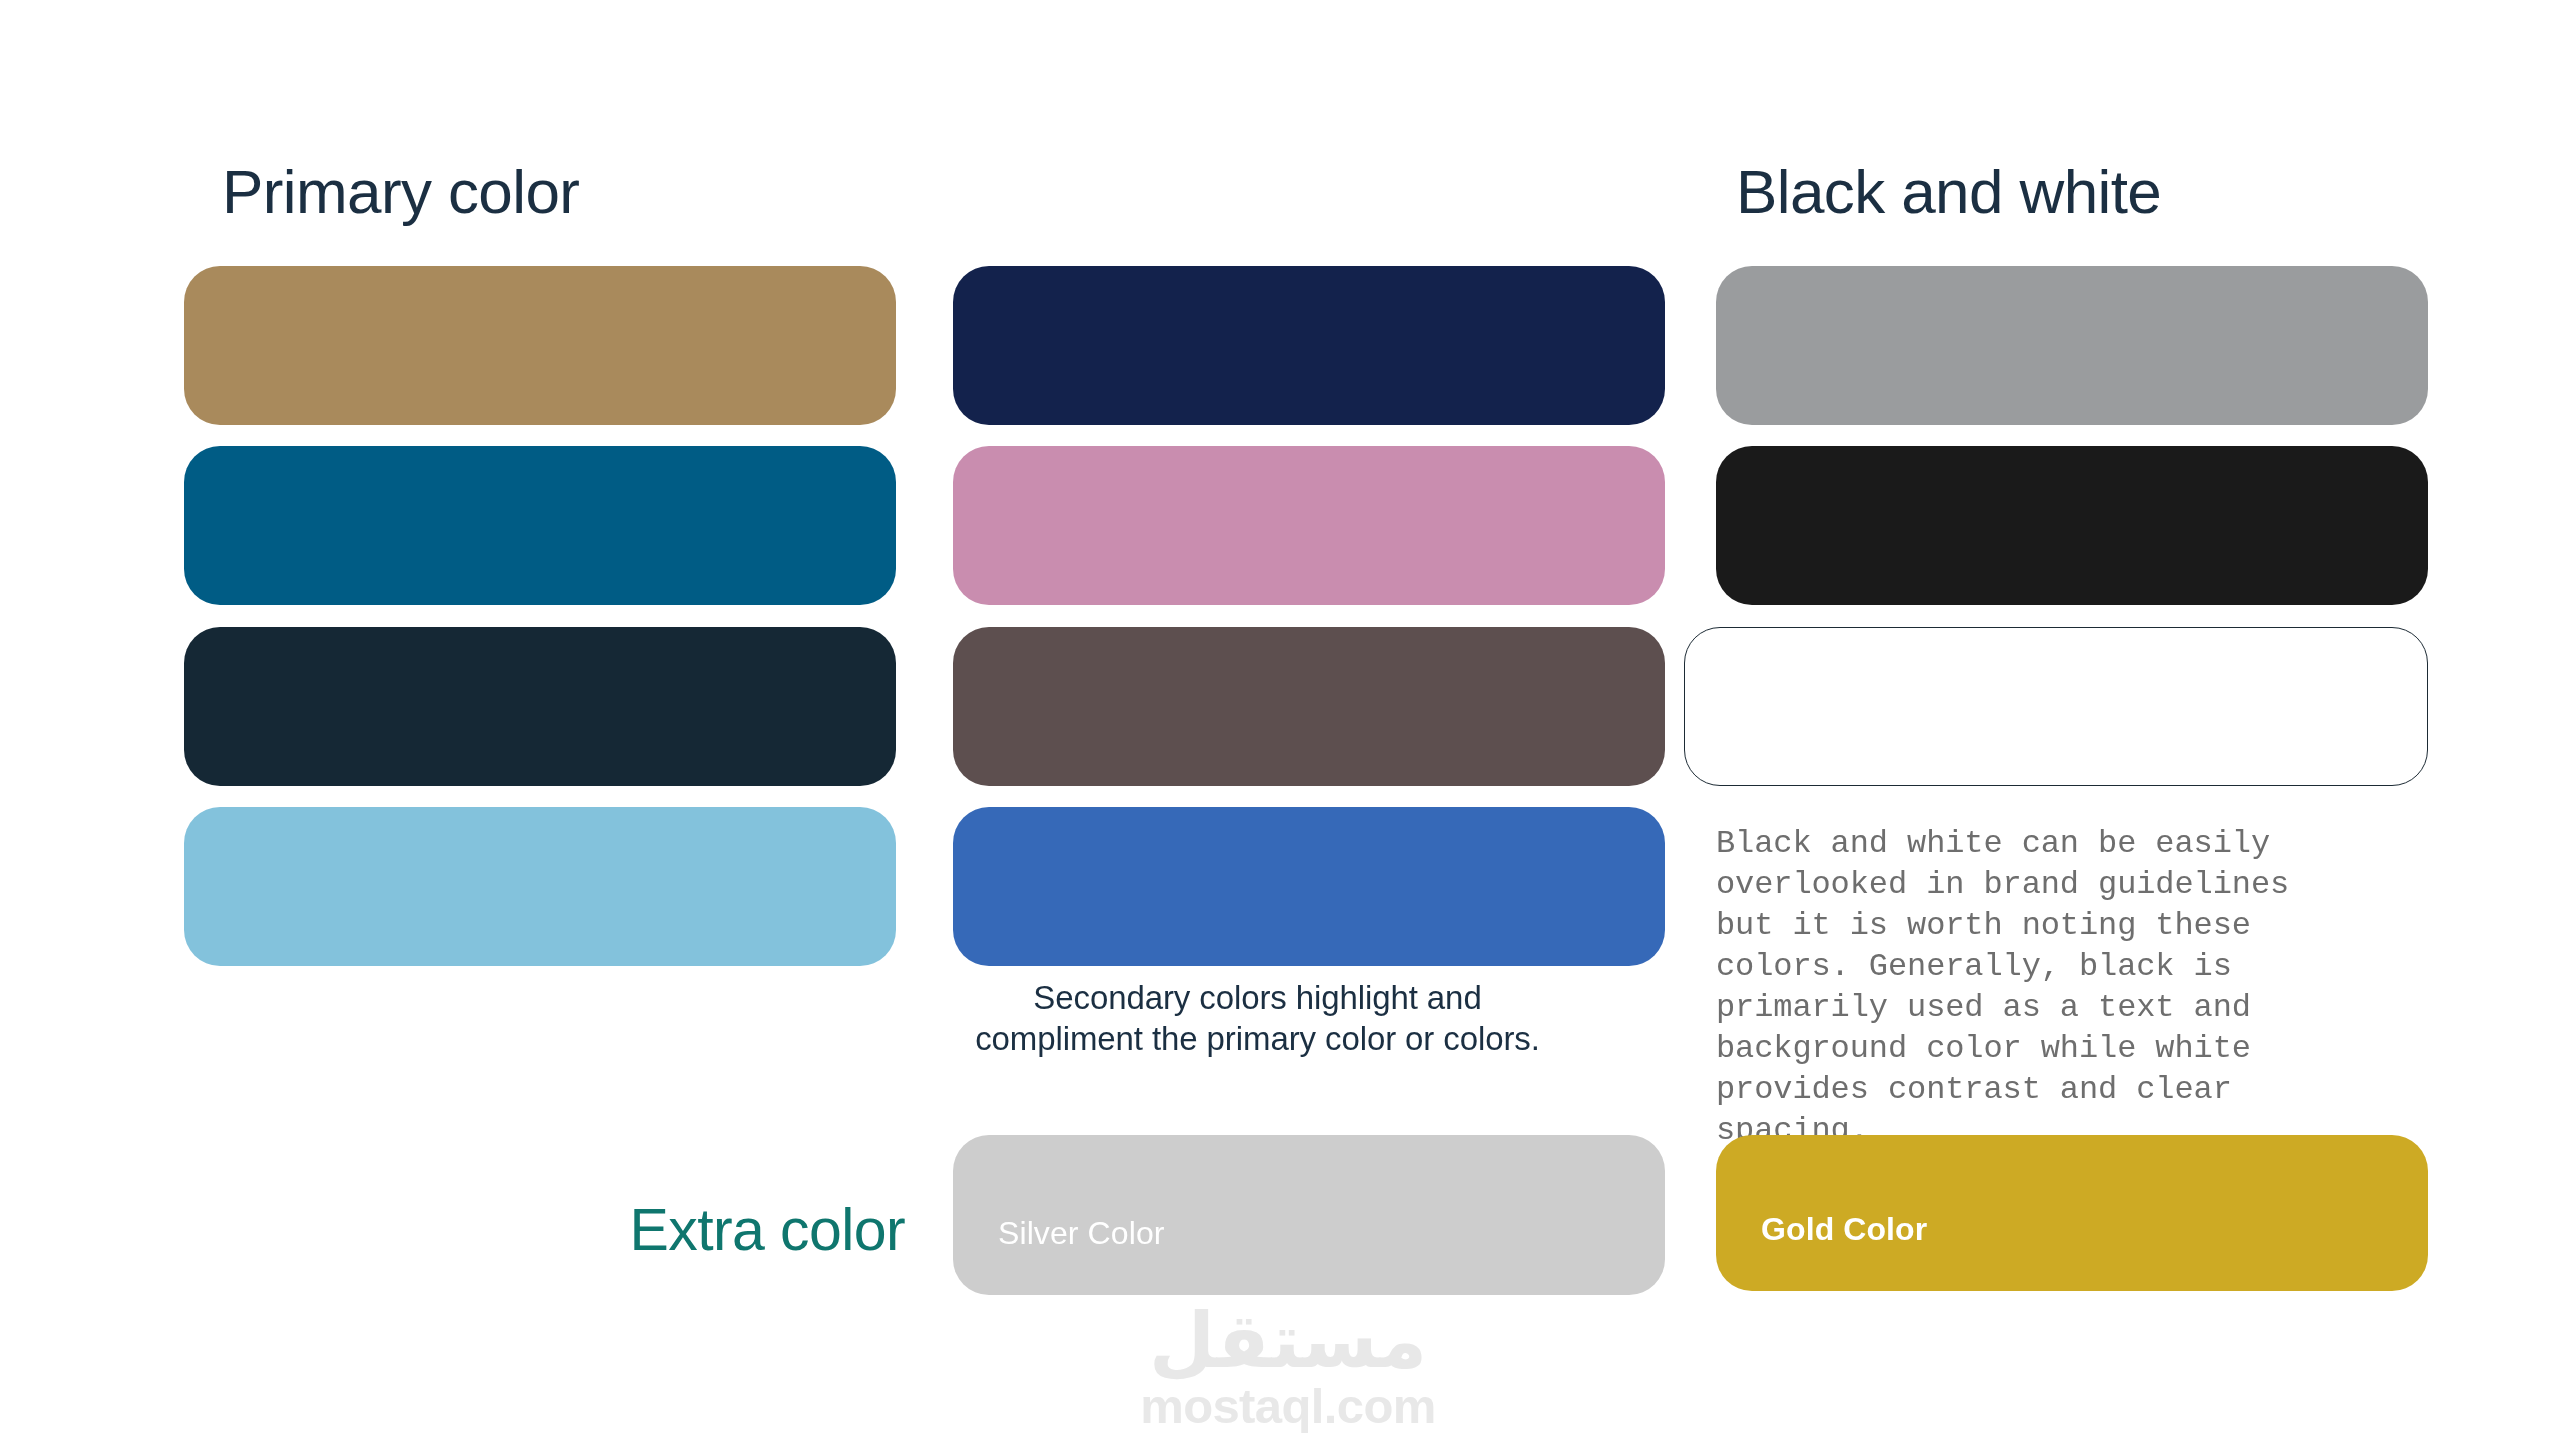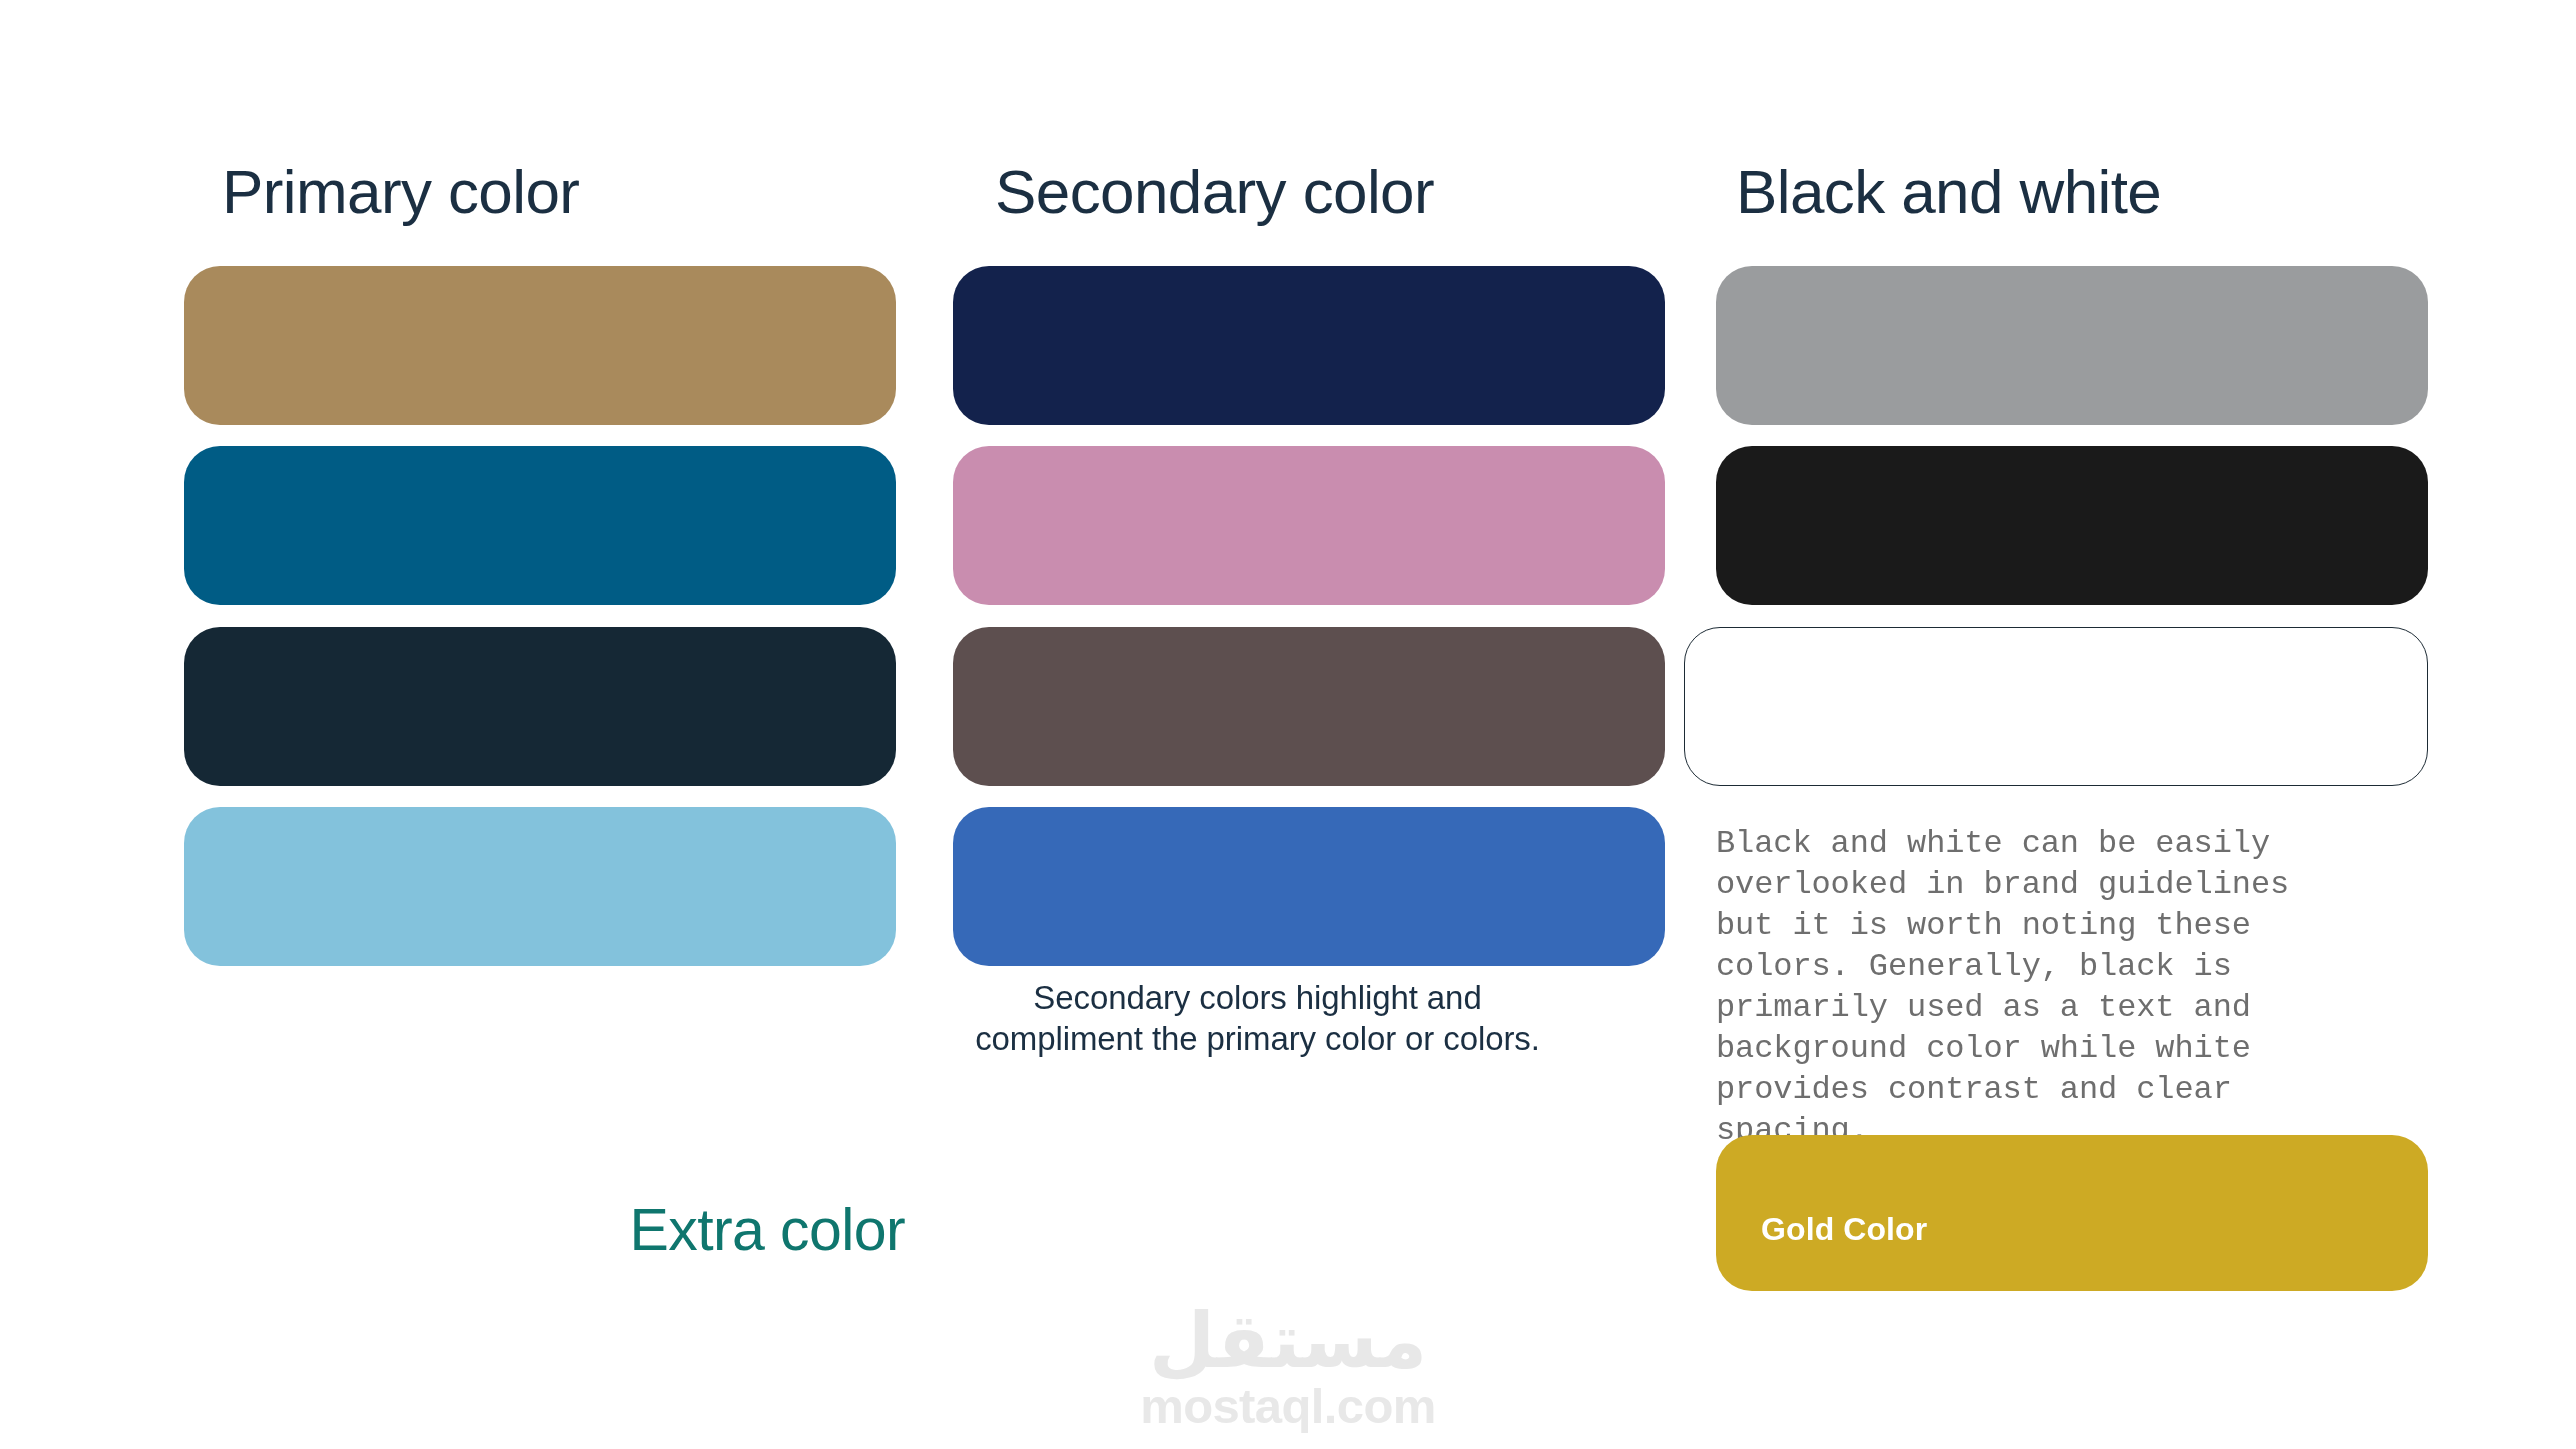--- a/index.html
+++ b/index.html
@@ -108,39 +108,41 @@
 <div id="stage">
 
   <div class="col-heading" style="left:222px; top:161px;">Primary color</div>
 
   <div class="swatch" style="left:184px; top:266px; width:712px; height:159px; background:#a98a5c;"></div>
   <div class="swatch" style="left:184px; top:446px; width:712px; height:159px; background:#005c85;"></div>
   <div class="swatch" style="left:184px; top:627px; width:712px; height:159px; background:#152835;"></div>
   <div class="swatch" style="left:184px; top:807px; width:712px; height:159px; background:#83c2dc;"></div>
 
 
-  <div class="col-heading" style="left:995px; top:161px;">Secondary color</div>
 
   <div class="swatch" style="left:953px; top:266px; width:712px; height:159px; background:#13224c;"></div>
   <div class="swatch" style="left:953px; top:446px; width:712px; height:159px; background:#c98daf;"></div>
   <div class="swatch" style="left:953px; top:627px; width:712px; height:159px; background:#5d4f4f;"></div>
   <div class="swatch" style="left:953px; top:807px; width:712px; height:159px; background:#3669b8;"></div>
 
   <div class="desc" style="left:974px; top:978px; width:567px;text-align:center;">Secondary colors highlight and compliment the primary color or colors.</div>
 
   <div class="col-heading" style="left:1736px; top:161px;">Black and white</div>
 
   <div class="swatch" style="left:1716px; top:266px; width:712px; height:159px; background:#9a9c9e;"></div>
   <div class="swatch" style="left:1716px; top:446px; width:712px; height:159px; background:#1a1a1a;"></div>
   <div class="swatch swatch-white" style="left:1684px; top:627px; width:744px; height:159px;"></div>
 
   <div class="desc desc-gray" style="left:1716px; top:824px; width:609px;">Black and white can be easily overlooked in brand guidelines but it is worth noting these colors. Generally, black is primarily used as a text and background color while white provides contrast and clear spacing.</div>
 
   <div class="extra-label" style="left:377px; top:1201px; width:528px;">Extra color</div>
 
+  <div class="extra-swatch" style="left:953px; top:1135px; width:712px; height:160px; background:#cdcdcd;">
+    <span class="extra-swatch-text">Silver Color</span>
+  </div>
 
   <div class="extra-swatch" style="left:1716px; top:1135px; width:712px; height:156px; background:#cdaa24;font-weight:bold;">
     <span class="extra-swatch-text">Gold Color</span>
   </div>
 
   <div id="watermark">
     <div class="wm-ar">مستقل</div>
     <div class="wm-en">mostaql.com</div>
   </div>
 

